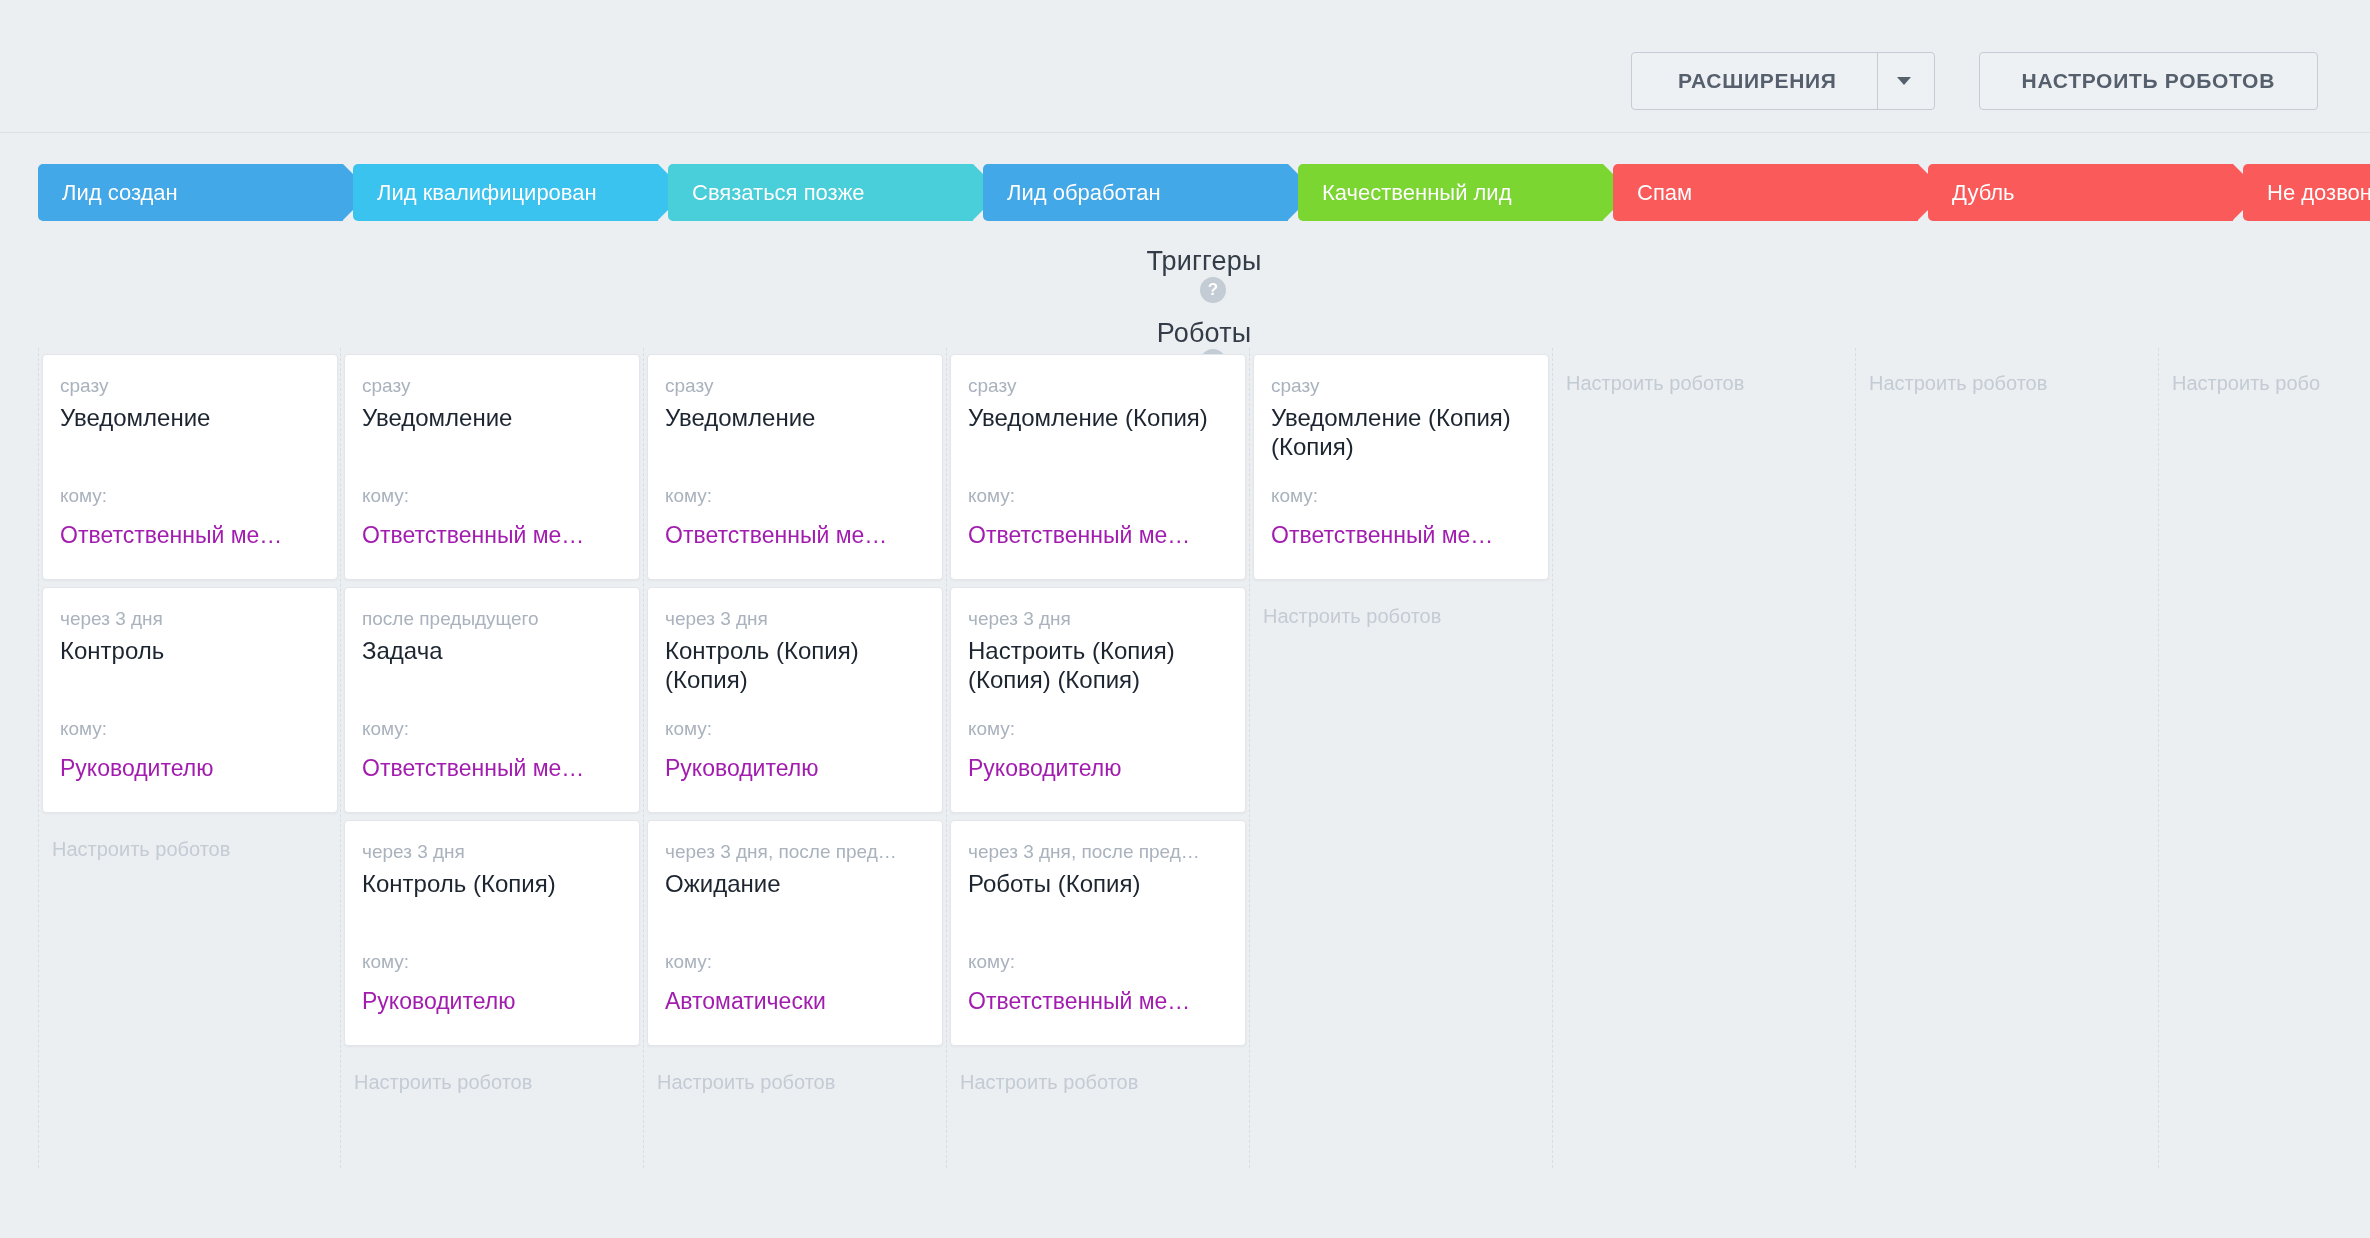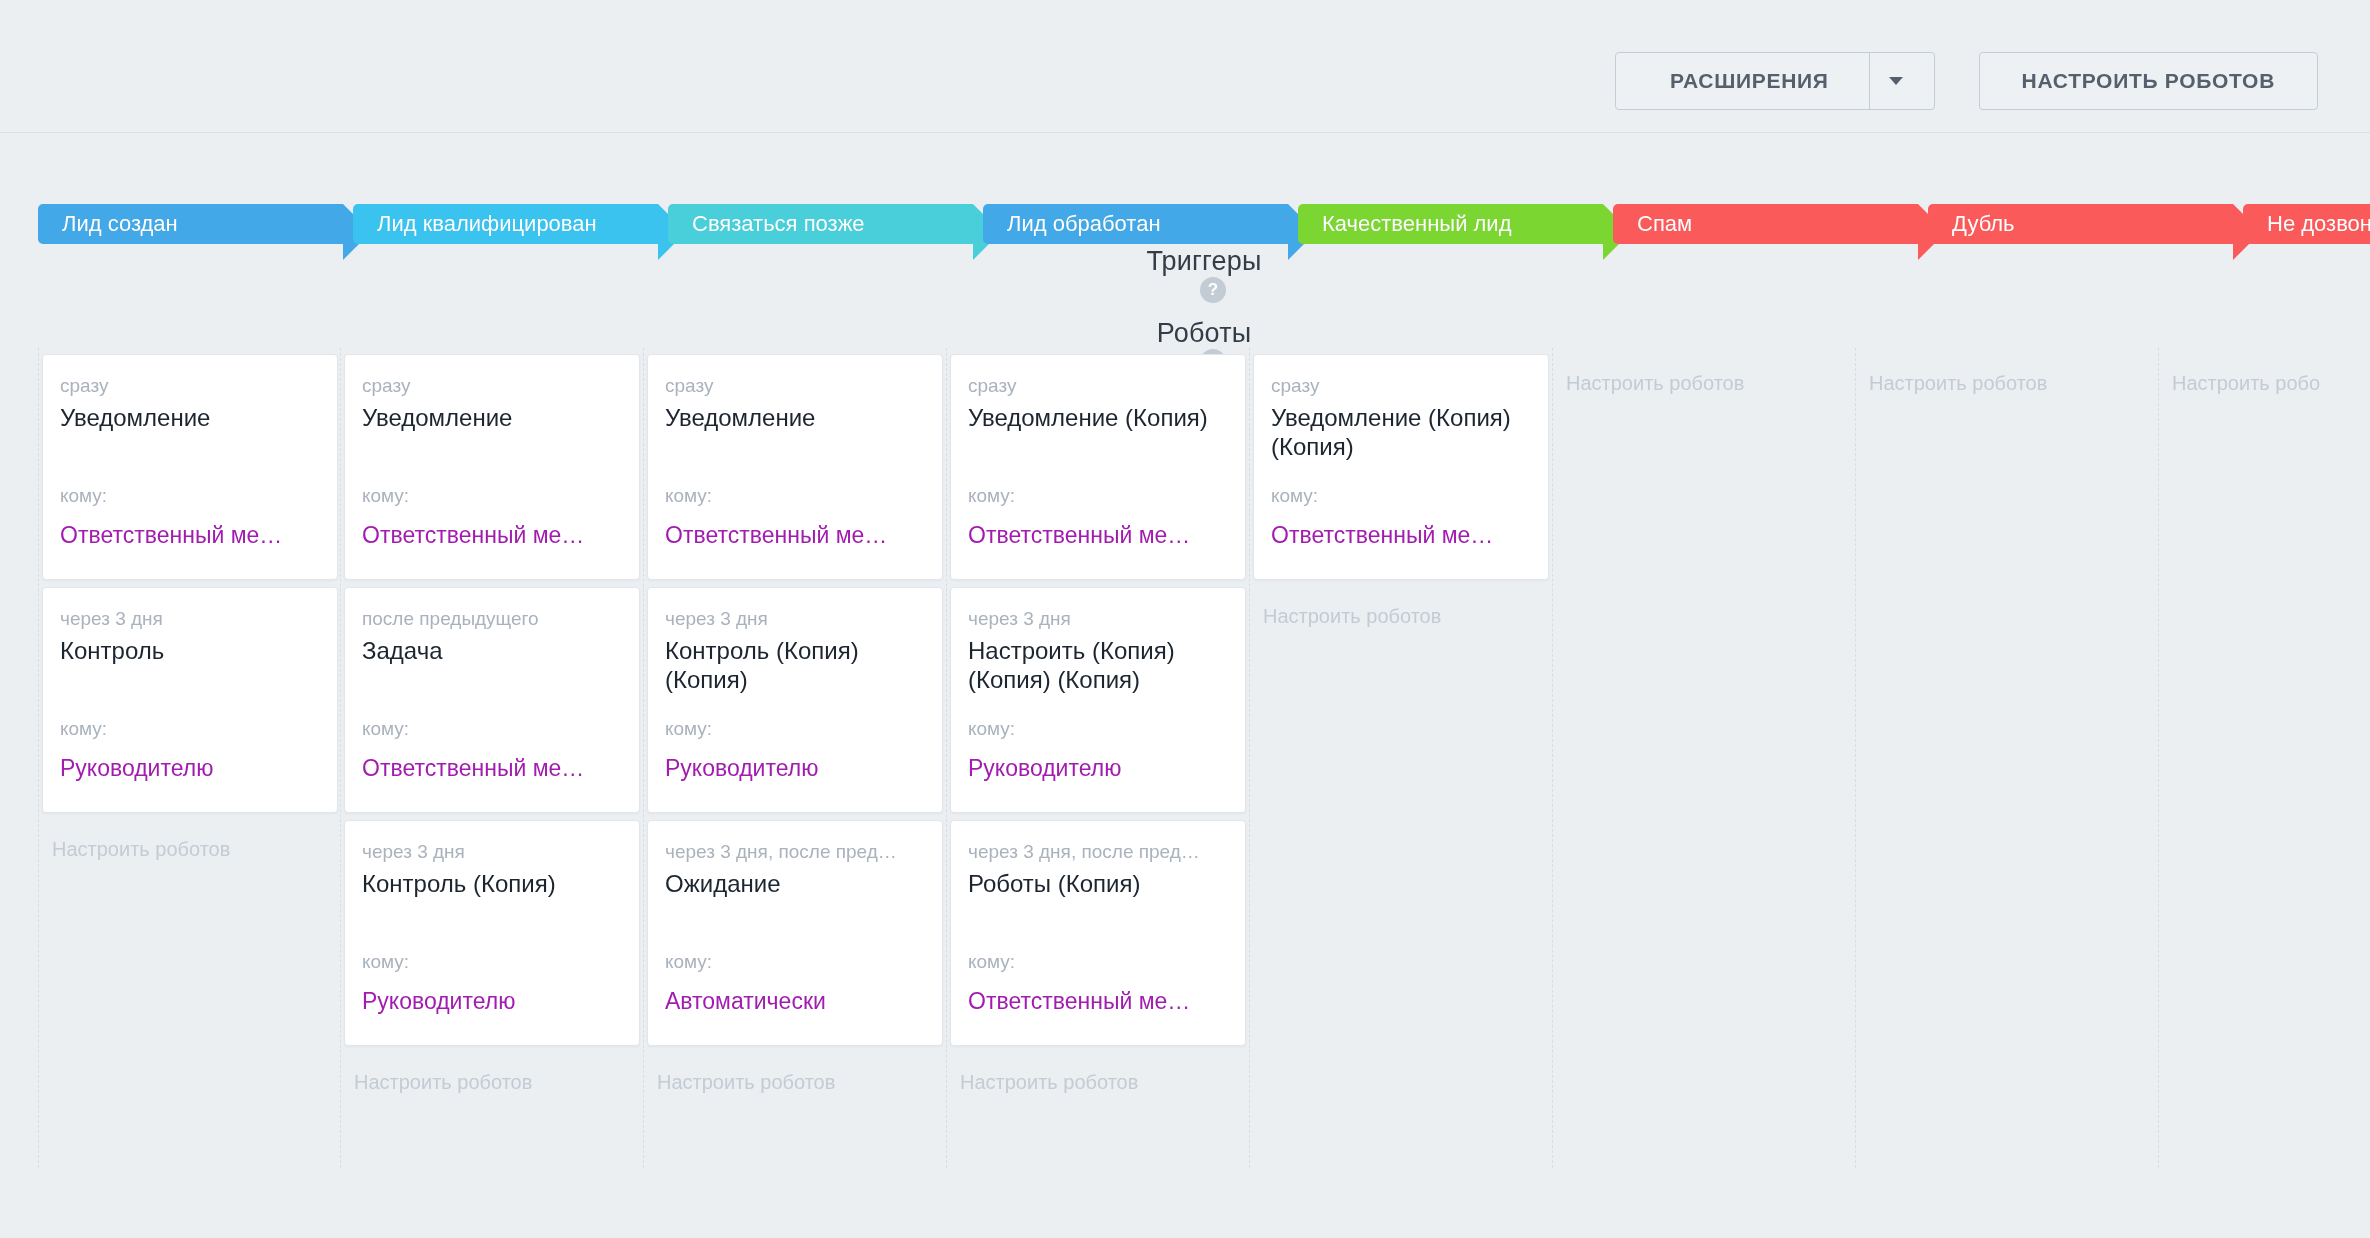--- a/index.html
+++ b/index.html
@@ -19,45 +19,44 @@
   .tb-buttons {
     position: absolute; right: 52px; top: 52px;
     display: flex; align-items: center; gap: 44px;
   }
   .btn {
     height: 58px; border: 1px solid #c5ccd3; border-radius: 4px;
     background: #eef1f4; display: flex; align-items: center;
     color: #56606d; font-size: 21px; font-weight: bold;
     letter-spacing: 0.7px; cursor: pointer; user-select: none;
   }
-  .btn-split { padding: 12px; }
+  .btn-split { padding: 4px; }
   .btn-split .lbl { padding: 0 40px 0 42px; line-height: 56px; }
   .btn-split .divider { width: 1px; height: 56px; background: #c5ccd3; }
   .btn-split .caret {
     width: 52px; height: 56px; display: flex;
     align-items: center; justify-content: center;
   }
   .caret-glyph {
     width: 0; height: 0; border-left: 7px solid transparent;
     border-right: 7px solid transparent; border-top: 8px solid #56606d;
   }
   .btn-plain { padding: 0 42px; }
 
   
   .stages {
     position: absolute; top: 164px; left: 38px;
     display: flex; height: 57px; white-space: nowrap;
   }
   .stage {
-    position: relative; height: 40px;
+    position: relative; height: 57px;
     display: flex; align-items: center;
     margin-right: 10px;
     border-radius: 5px 0 0 5px;
     cursor: pointer;
-    margin-top: 40px;
   }
   .stage .stage-label {
     color: #ffffff; font-size: 22px; padding-left: 24px; padding-right: 18px;
     position: relative; z-index: 2; text-shadow: 0 0 1px rgba(0,0,0,.08);
   }
   .stage .tip {
     position: absolute; right: -28px; top: 0;
     width: 0; height: 0;
     border-top: 28.5px solid transparent;
     border-bottom: 28.5px solid transparent;

